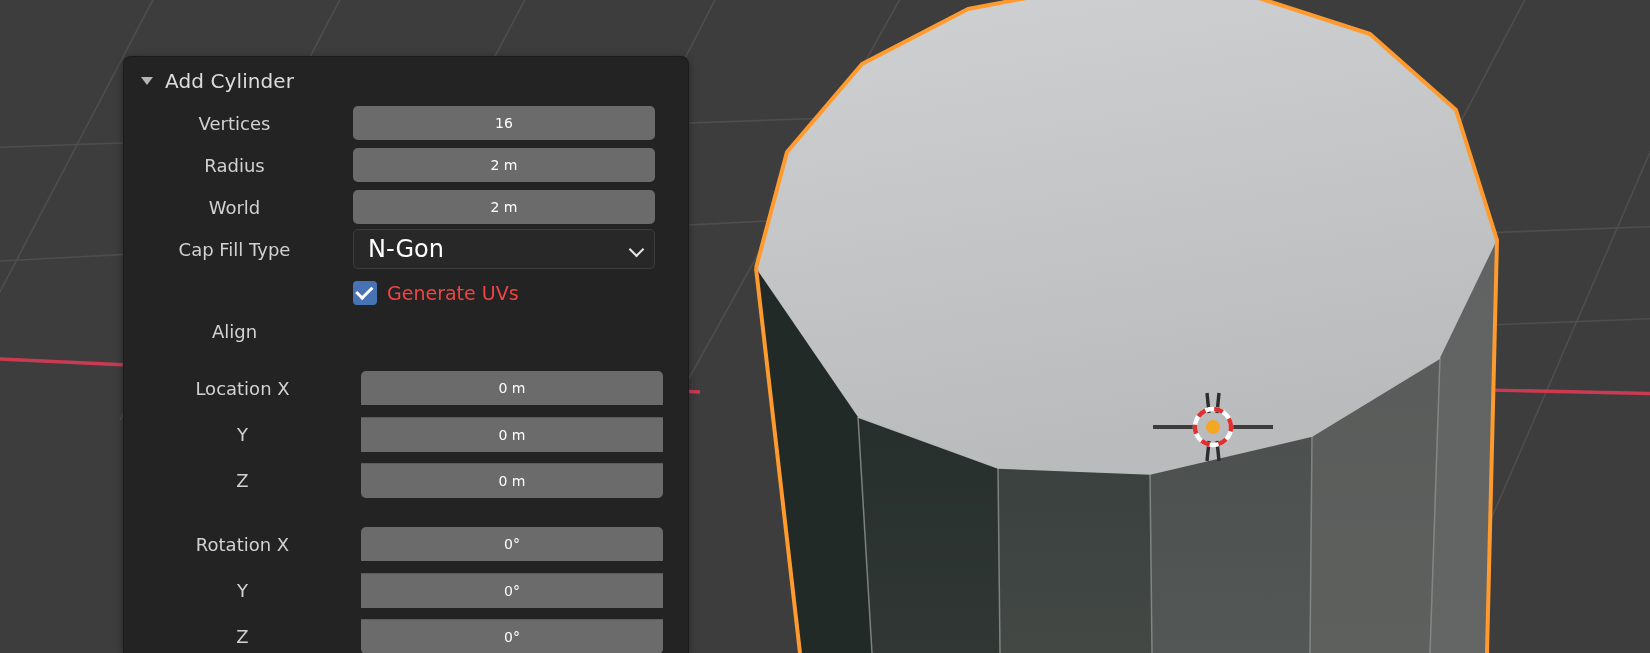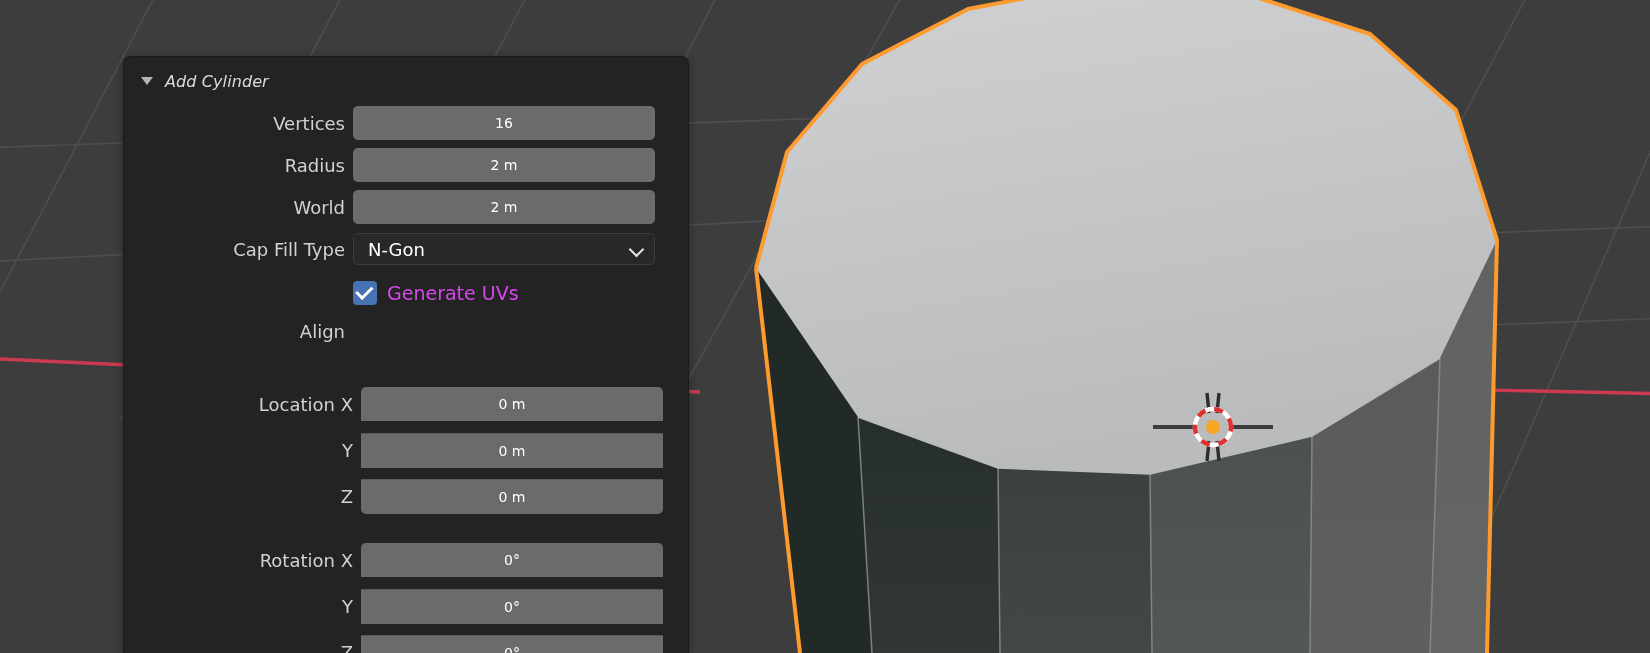--- a/index.html
+++ b/index.html
@@ -19,58 +19,58 @@
     background:#232323;border-radius:7px 7px 0 0;
     box-shadow:0 0 0 1px #1b1b1b, 0 2px 10px rgba(0,0,0,.45);
     overflow:hidden;
   }
   .panel-header{
     height:48px;display:flex;align-items:center;gap:12px;
     padding:0 0 0 17px;background:#232323;
   }
   .tri{width:0;height:0;border-left:6px solid transparent;border-right:6px solid transparent;
        border-top:8px solid #b4b4b4;display:inline-block;}
-  .panel-title{color:#dcdcdc;font-size:16px;letter-spacing:.1px;font-style:italic;}
+  .panel-title{color:#dcdcdc;font-size:20px;letter-spacing:.1px;}
 
   .rows{padding:0 10px 0 0;}
   .row{display:flex;align-items:center;height:36px;margin-bottom:6px;}
-  .row.gap{margin-bottom:22px;}
+  .row.gap{margin-bottom:6px;}
   .lbl{
-    width:221px;text-align:right;padding-right:8px;color:#d2d2d2;
+    width:221px;text-align:center;padding-right:8px;color:#d2d2d2;
     font-size:18px;white-space:nowrap;
   }
   .fld{
     flex:0 0 302px;height:34px;background:#6b6b6b;border-radius:5px;
     display:flex;align-items:center;justify-content:center;
     color:#ffffff;font-size:14px;
   }
   
   .vec .fld{border-radius:0;}
   .vec .row:first-child .fld{border-radius:5px 5px 0 0;}
   .vec .row:last-child  .fld{border-radius:0 0 5px 5px;}
   .vec .row{height:38px;margin:8px;}
   .vec .row + .row .fld{border-top:1px solid #5c5c5c;}
 
   .drop{
-    flex:0 0 302px;height:32px;background:#282828;border:1px solid #3c3c3c;
+    flex:0 0 302px;height:40px;background:#282828;border:1px solid #3c3c3c;
     border-radius:5px;display:flex;align-items:center;
-    padding:0 10px 0 14px;color:#ffffff;font-size:18px;box-sizing:border-box;
+    padding:0 10px 0 14px;color:#ffffff;font-size:24px;box-sizing:border-box;
   }
   .drop .dval{flex:1;}
   .chev{width:14px;height:14px;position:relative;flex:0 0 14px;}
   .chev:before{content:"";position:absolute;left:1px;top:2px;width:9px;height:9px;
     border-right:2.4px solid #e6e6e6;border-bottom:2.4px solid #e6e6e6;
     transform:rotate(45deg);}
 
   .checkrow{display:flex;align-items:center;height:40px;padding-left:229px;}
   .cbox{width:24px;height:24px;border-radius:4px;background:#4772b3;
         display:flex;align-items:center;justify-content:center;flex:0 0 24px;}
   .cbox .tick{width:13px;height:7px;border-left:3px solid #fff;border-bottom:3px solid #fff;
         transform:rotate(-45deg) translate(1px,-2px);}
-  .cbox-label{color:#d946ef;font-size:19px;margin-left:10px;}
+  .cbox-label{color:#ef4444;font-size:19px;margin-left:10px;}
 
   .spacer6{height:6px;}
   .spacer10{height:10px;}
 </style>
 </head>
 <body>
 
 <div id="app">
 
   <div id="viewport">

